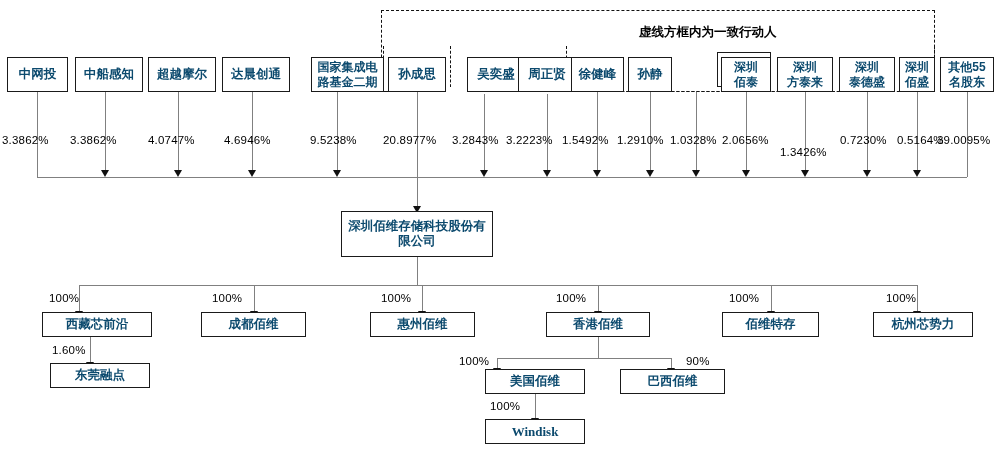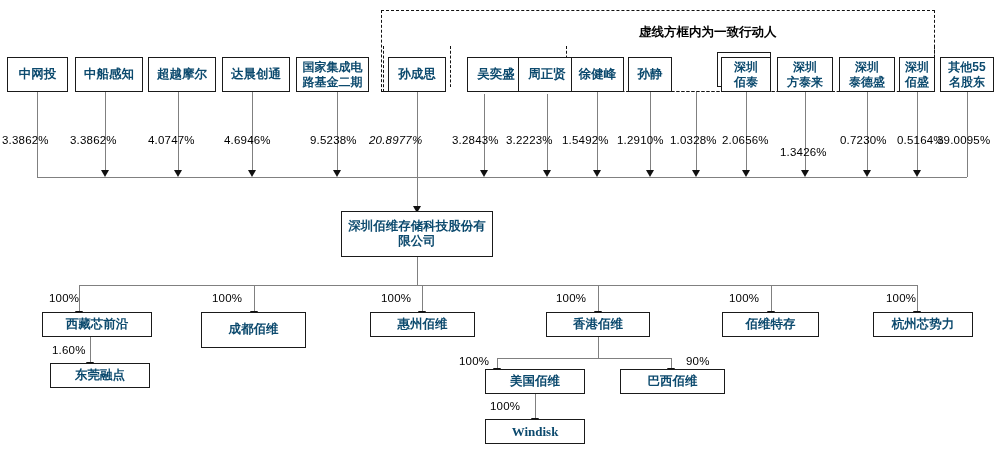--- a/index.html
+++ b/index.html
@@ -87,21 +87,21 @@
   </div>
   <div class="box" style="left:75px;top:57px;width:68px;height:35px;">
     <span>中船感知</span>
   </div>
   <div class="box" style="left:148px;top:57px;width:68px;height:35px;">
     <span>超越摩尔</span>
   </div>
   <div class="box" style="left:222px;top:57px;width:68px;height:35px;">
     <span>达晨创通</span>
   </div>
-  <div class="box two-line" style="left:296px;top:57px;width:73px;height:35px;">
+  <div class="box two-line" style="left:311px;top:57px;width:73px;height:35px;">
     <span><span>国家集成电</span><br><span>路基金二期</span></span>
   </div>
   <div class="box" style="left:388px;top:57px;width:58px;height:35px;">
     <span>孙成思</span>
   </div>
   <div class="box" style="left:455px;top:57px;width:58px;height:35px;margin-left:12px;">
     <span>吴奕盛</span>
   </div>
   <div class="box" style="left:518px;top:57px;width:58px;height:35px;">
     <span>周正贤</span>
@@ -129,21 +129,21 @@
   </div>
   <div class="box two-line" style="left:940px;top:57px;width:54px;height:35px;">
     <span><span>其他55</span><br><span>名股东</span></span>
   </div>
 
   <div class="pct" style="left:2px;top:134px;">3.3862%</div>
   <div class="pct" style="left:70px;top:134px;">3.3862%</div>
   <div class="pct" style="left:148px;top:134px;">4.0747%</div>
   <div class="pct" style="left:224px;top:134px;">4.6946%</div>
   <div class="pct" style="left:310px;top:134px;">9.5238%</div>
-  <div class="pct" style="left:369px;top:134px;font-style:italic;">20.8977%</div>
+  <div class="pct" style="left:383px;top:134px;">20.8977%</div>
   <div class="pct" style="left:452px;top:134px;">3.2843%</div>
   <div class="pct" style="left:506px;top:134px;">3.2223%</div>
   <div class="pct" style="left:562px;top:134px;">1.5492%</div>
   <div class="pct" style="left:617px;top:134px;">1.2910%</div>
   <div class="pct" style="left:670px;top:134px;">1.0328%</div>
   <div class="pct" style="left:722px;top:134px;">2.0656%</div>
   <div class="pct" style="left:780px;top:146px;">1.3426%</div>
   <div class="pct" style="left:840px;top:134px;">0.7230%</div>
   <div class="pct" style="left:897px;top:134px;">0.5164%</div>
   <div class="pct" style="left:937px;top:134px;">39.0095%</div>
@@ -193,21 +193,21 @@
   <div class="vline" style="left:79px;top:285px;height:28px;"></div>
   <div class="arrow" style="left:74.5px;top:311px;"></div>
   <div class="pct sub" style="left:49px;top:292px;">100%</div>
   <div class="box" style="left:42px;top:312px;width:110px;height:25px;">
     <span>西藏芯前沿</span>
   </div>
 
   <div class="vline" style="left:254px;top:285px;height:28px;"></div>
   <div class="arrow" style="left:249.5px;top:311px;"></div>
   <div class="pct sub" style="left:212px;top:292px;">100%</div>
-  <div class="box" style="left:201px;top:312px;width:105px;height:36px;">
+  <div class="box" style="left:201px;top:312px;width:105px;height:25px;">
     <span>成都佰维</span>
   </div>
 
   <div class="vline" style="left:422px;top:285px;height:28px;"></div>
   <div class="arrow" style="left:417.5px;top:311px;"></div>
   <div class="pct sub" style="left:381px;top:292px;">100%</div>
   <div class="box" style="left:370px;top:312px;width:105px;height:25px;">
     <span>惠州佰维</span>
   </div>
 

